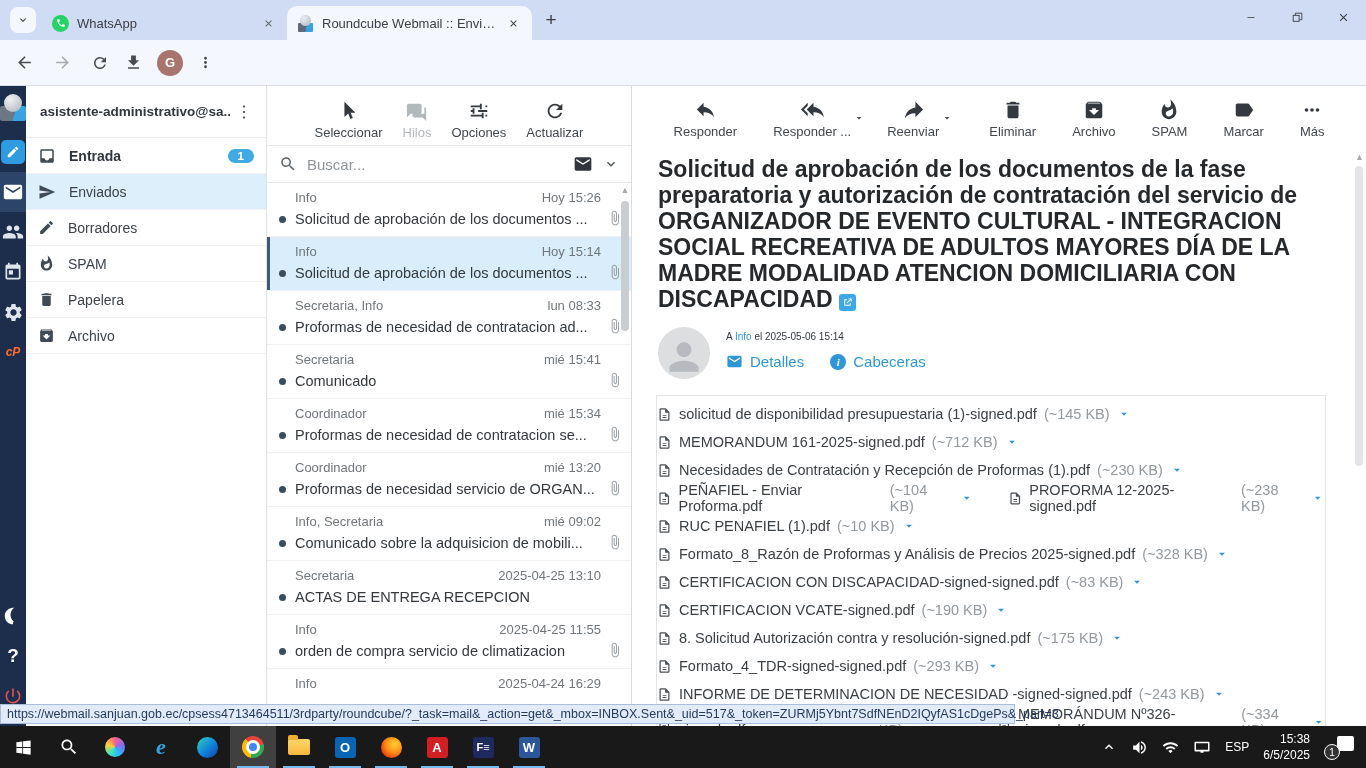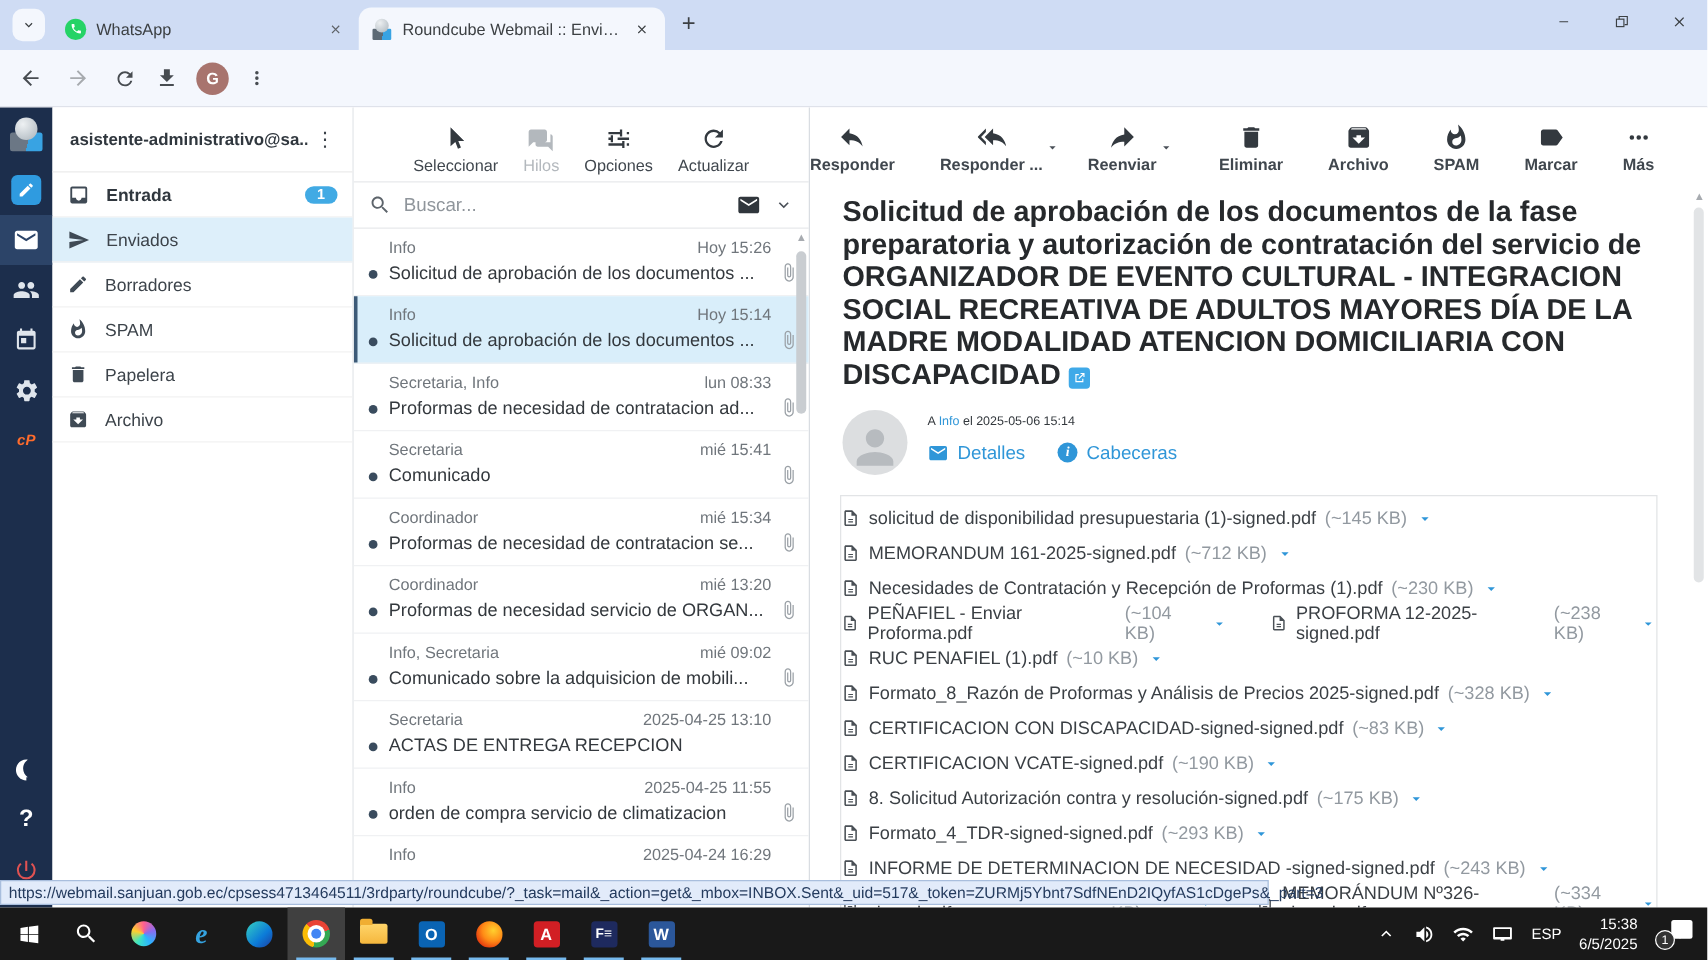--- a/index.html
+++ b/index.html
@@ -28,21 +28,21 @@
   .nav-btn { width:28px; height:28px; display:flex; align-items:center; justify-content:center; }
   .omnibox { flex:1; height:32px; background:#e6ecf5; border-radius:16px; display:flex; align-items:center; padding:0 12px; gap:10px; min-width:0; }
   .omni-url { flex:1; font-size:14px; color:#202124; white-space:nowrap; overflow:hidden; }
   .toolbar-right { display:flex; align-items:center; gap:14px; padding-right:4px; }
   .avatar-chip { width:26px; height:26px; border-radius:50%; background:#a8746e; color:#fff; font-size:13px; font-weight:bold; display:flex; align-items:center; justify-content:center; }
 
   
   .app { position:absolute; top:86px; left:0; right:0; height:640px; display:flex; background:#fff; }
 
   
-  .rail { width:42px; background:#1c2e4c; display:flex; flex-direction:column; align-items:center; padding:8px 0 10px; flex:0 0 auto; }
+  .rail { width:26px; background:#1c2e4c; display:flex; flex-direction:column; align-items:center; padding:8px 0 10px; flex:0 0 auto; }
   .rail-item { width:42px; height:40px; display:flex; align-items:center; justify-content:center; color:#e8ecf2; }
   .rail-item.active { background:#2c4468; }
   .rail-logo { position:relative; width:30px; height:28px; margin-bottom:10px; }
   .rail-logo .cube { position:absolute; left:2px; right:2px; bottom:1px; height:15px; background:linear-gradient(105deg,#6b7785 55%,#38a3e3 55%); border-radius:2px; }
   .rail-logo .ball { position:absolute; left:6px; top:0; width:18px; height:18px; border-radius:50%; background:radial-gradient(circle at 35% 30%, #eef1f3, #a9b3bb); }
   .compose-sq { width:24px; height:24px; border-radius:5px; background:#2f9be0; display:flex; align-items:center; justify-content:center; }
   .rail-spacer { flex:1; }
   .cp-label { color:#ff6c2c; font-weight:bold; font-size:12px; font-style:italic; }
   .power-red { color:#e05252; }
 
@@ -76,21 +76,21 @@
   .dot { width:7px; height:7px; border-radius:50%; background:#3a4c5e; margin-left:-16px; flex:0 0 auto; }
   .msg-subj { font-size:14.5px; color:#33383d; white-space:nowrap; overflow:hidden; flex:1; }
   .clip { position:absolute; right:8px; bottom:10px; color:#9aa0a6; }
   .list-scroll { position:absolute; right:0; top:0; bottom:0; width:12px; display:flex; flex-direction:column; align-items:center; }
   .scroll-arrow { color:#a7abb0; font-size:9px; line-height:14px; }
   .list-thumb { width:8px; border-radius:4px; background:#c9cdd1; position:absolute; top:18px; height:130px; right:2px; }
   .scroll-arrow.down { position:absolute; bottom:2px; }
 
   
   .readingpane { flex:1; display:flex; flex-direction:column; background:#fff; position:relative; }
-  .msg-toolbar { height:59px; display:flex; align-items:flex-end; justify-content:flex-start; gap:36px; padding-bottom:5px;font-weight:bold; }
+  .msg-toolbar { height:59px; display:flex; align-items:flex-end; justify-content:center; gap:36px; padding-bottom:5px; }
   .msg-toolbar .with-caret { position:relative; }
   .drop-caret { position:absolute; right:-14px; top:14px; color:#4a5058; }
   .msg-body { padding:12px 26px 0 12px; overflow:hidden; }
   .subject-wrap { padding-left:14px; }
   .subject { font-size:23px; font-weight:bold; color:#26292c; line-height:1.13; display:inline; }
   .ext-ic { display:inline-flex; width:17px; height:17px; border-radius:3px; background:#3fa9e8; align-items:center; justify-content:center; margin-left:6px; vertical-align:-1px; }
   .meta-row { display:flex; gap:16px; margin-top:16px; padding-left:14px; }
   .msg-avatar { width:52px; height:52px; border-radius:50%; background:#dcdee0; overflow:hidden; display:flex; align-items:flex-end; justify-content:center; flex:0 0 auto; }
   .meta-col { padding-top:4px; }
   .meta-line { font-size:10px; color:#33383d; }

